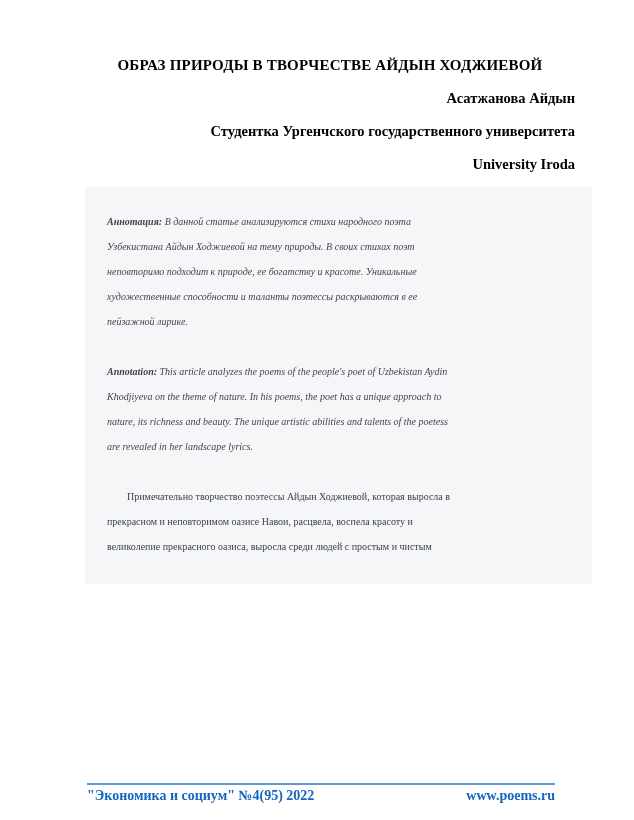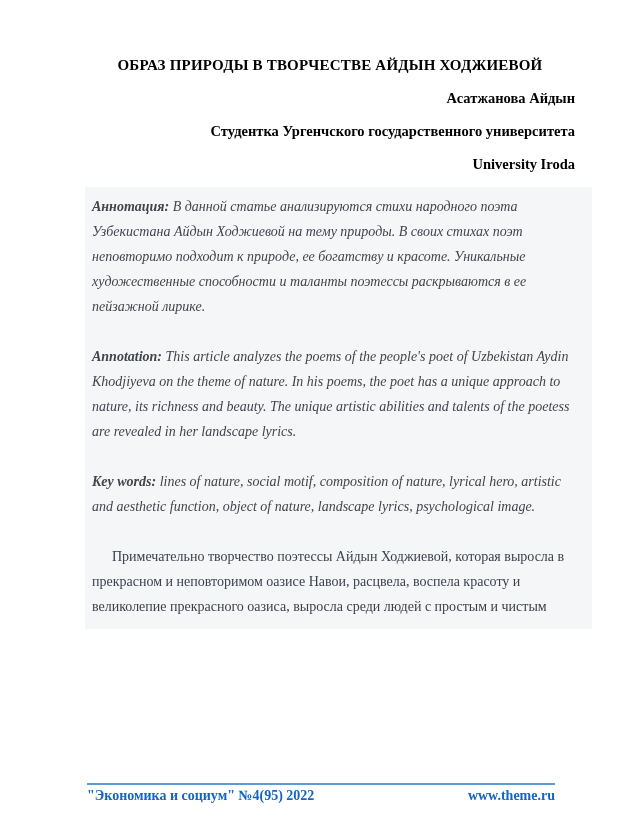--- a/index.html
+++ b/index.html
@@ -29,24 +29,24 @@
     font-size: 14.5px;
     line-height: 33px;
     color: #000000;
   }
   .abstract-panel {
     margin: 6px 42px 0 85px;
     background: #f5f6f8;
     padding: 5px 2px 8px 5px;
   }
   .abstract-panel p {
-    margin: 2px;
+    margin: 17px;
     white-space: pre-line;
     font-style: italic;
-    font-size: 14px;
+    font-size: 10px;
     line-height: 25px;
     color: #42444c;
   }
   .abstract-panel p + p { margin-top: 25px; }
   .lead { font-weight: bold; }
   .body-para {
     font-style: normal !important;
     text-indent: 20px;
     color: #3d414c !important;
   }
@@ -81,23 +81,21 @@
 <div class="abstract-panel">
   <p><b class="lead">Аннотация:</b> <span>В данной статье анализируются стихи народного поэта
 Узбекистана Айдын Ходжиевой на тему природы. В своих стихах поэт
 неповторимо подходит к природе, ее богатству и красоте. Уникальные
 художественные способности и таланты поэтессы раскрываются в ее
 пейзажной лирике.</span></p>
   <p><b class="lead">Annotation:</b> <span>This article analyzes the poems of the people's poet of Uzbekistan Aydin
 Khodjiyeva on the theme of nature. In his poems, the poet has a unique approach to
 nature, its richness and beauty. The unique artistic abilities and talents of the poetess
 are revealed in her landscape lyrics.</span></p>
-  <p><b class="lead">Key words:</b> <span>lines of nature, social motif, composition of nature, lyrical hero, artistic
-and aesthetic function, object of nature, landscape lyrics, psychological image.</span></p>
   <p class="body-para">Примечательно творчество поэтессы Айдын Ходжиевой, которая выросла в
 прекрасном и неповторимом оазисе Навои, расцвела, воспела красоту и
 великолепие прекрасного оазиса, выросла среди людей с простым и чистым</p>
 </div>
 
 <div class="footer">
   <span class="blue">"Экономика и социум" №4(95) 2022</span>
-  <a href="#" class="blue">www.theme.ru</a>
+  <a href="#" class="blue">www.poems.ru</a>
 </div>
 
 </body></html>

